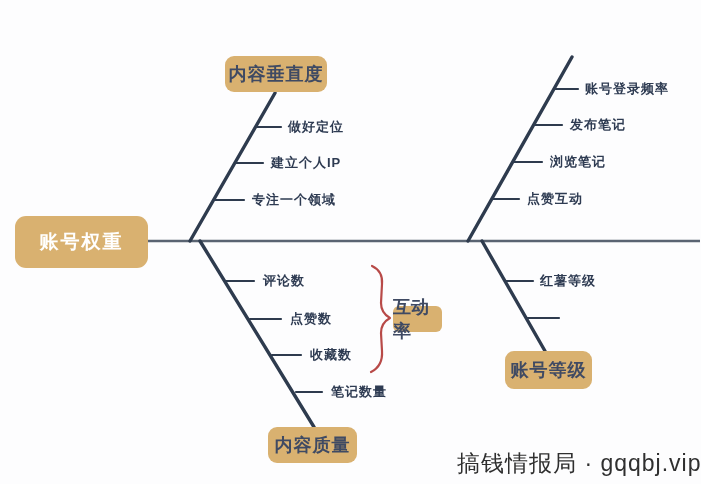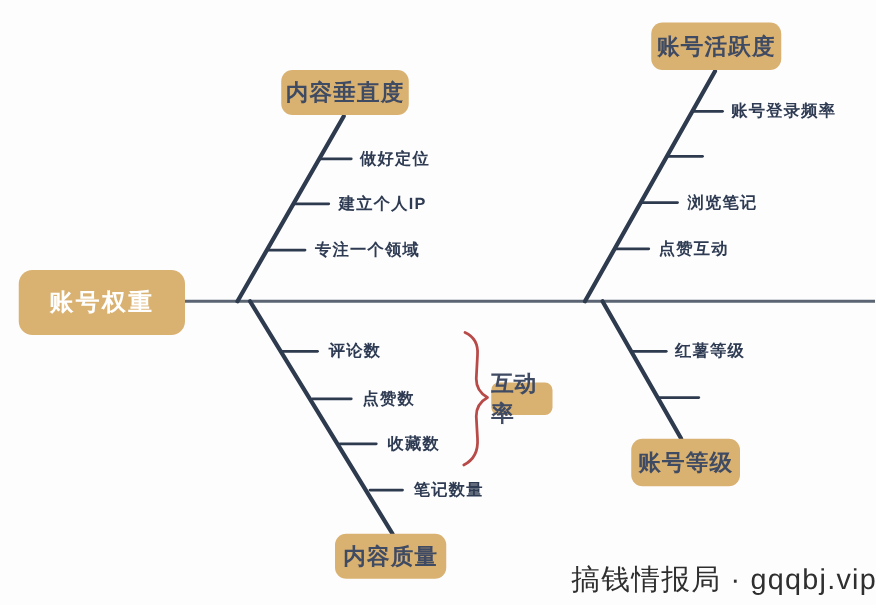--- a/index.html
+++ b/index.html
@@ -94,29 +94,29 @@
 
     <path class="tick" d="M506 281 H533"></path>
     <path class="tick" d="M527 318 H559"></path>
 
     <path class="brace" d="M372 266 Q 383 271 382 284 L 381 303 Q 381 313 390 318 Q 381 323 381 333 L 382 351 Q 383 366 371 372"></path>
   </svg>
 
   <div class="node root" style="left:15px;top:216px;width:133px;height:52px">账号权重</div>
 
   <div class="node cat" style="left:225px;top:56px;width:102px;height:36px">内容垂直度</div>
-  <div class="node cat" style="left:521px;top:18px;width:104px;height:38px">账号活跃度</div>
   <div class="node cat" style="left:268px;top:427px;width:89px;height:36px">内容质量</div>
   <div class="node cat" style="left:505px;top:351px;width:87px;height:38px">账号等级</div>
 
   <div class="item" style="left:288px;top:127px">做好定位</div>
   <div class="item" style="left:271px;top:163px">建立个人IP</div>
   <div class="item" style="left:252px;top:200px">专注一个领域</div>
 
   <div class="item" style="left:585px;top:89px">账号登录频率</div>
+  <div class="item" style="left:570px;top:125px">发布笔记</div>
   <div class="item" style="left:550px;top:162px">浏览笔记</div>
   <div class="item" style="left:527px;top:199px">点赞互动</div>
 
   <div class="item" style="left:263px;top:281px">评论数</div>
   <div class="item" style="left:290px;top:319px">点赞数</div>
   <div class="item" style="left:310px;top:355px">收藏数</div>
   <div class="item" style="left:331px;top:392px">笔记数量</div>
 
   <div class="item" style="left:540px;top:281px">红薯等级</div>
 

